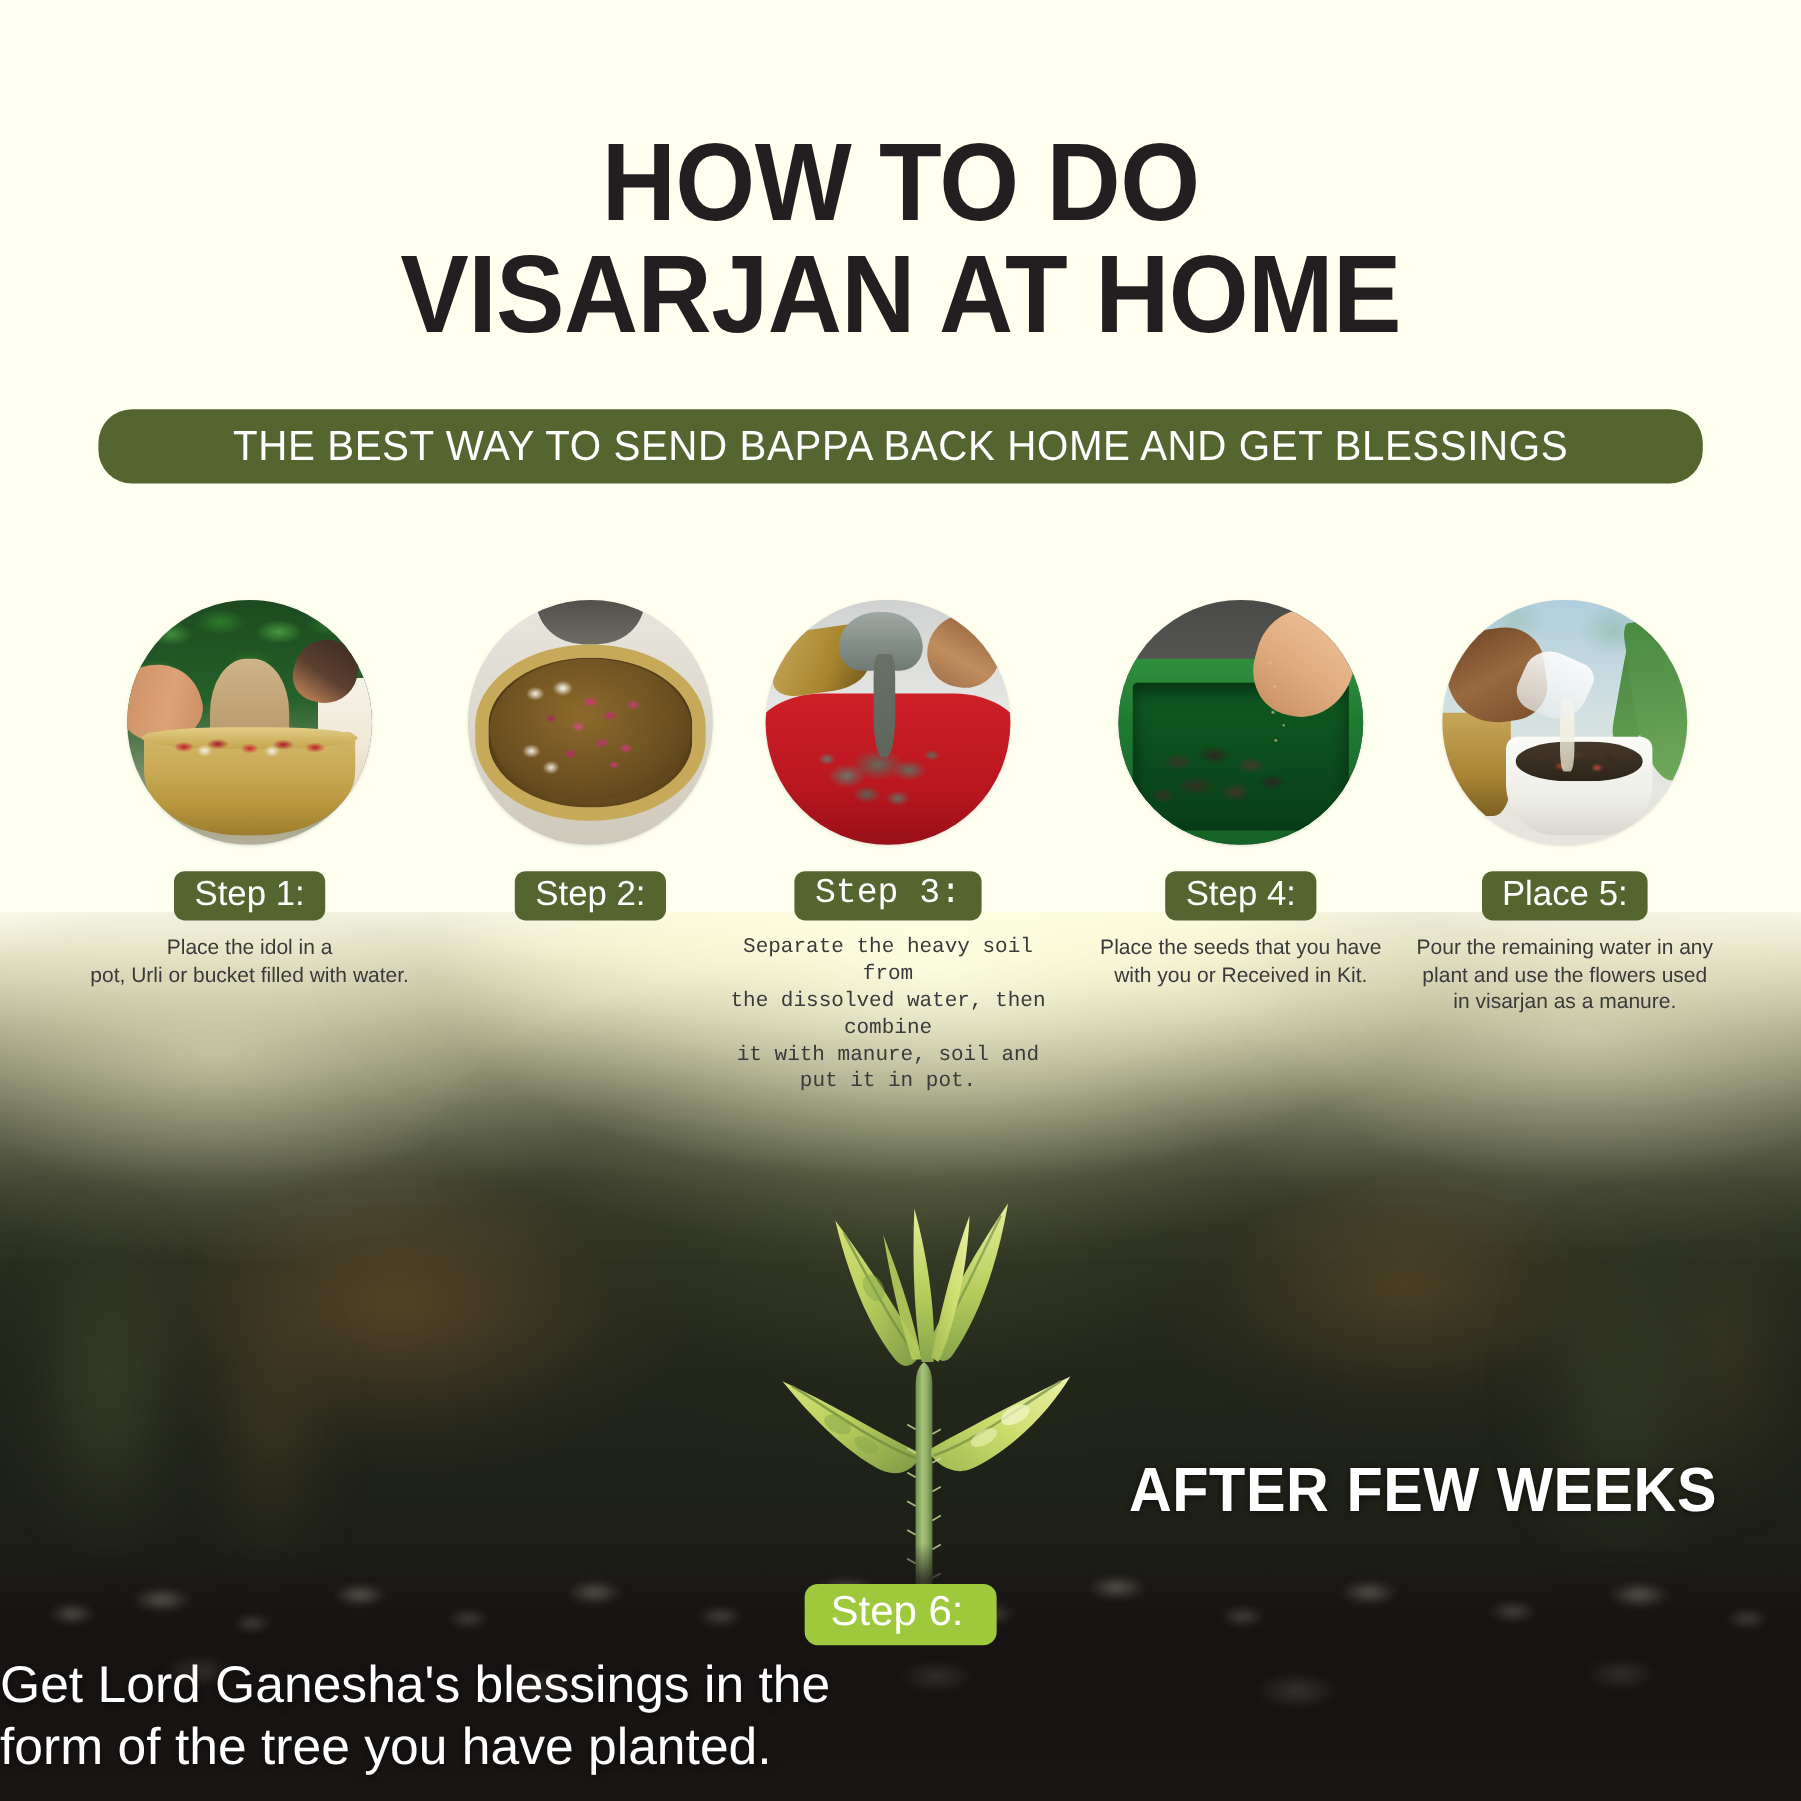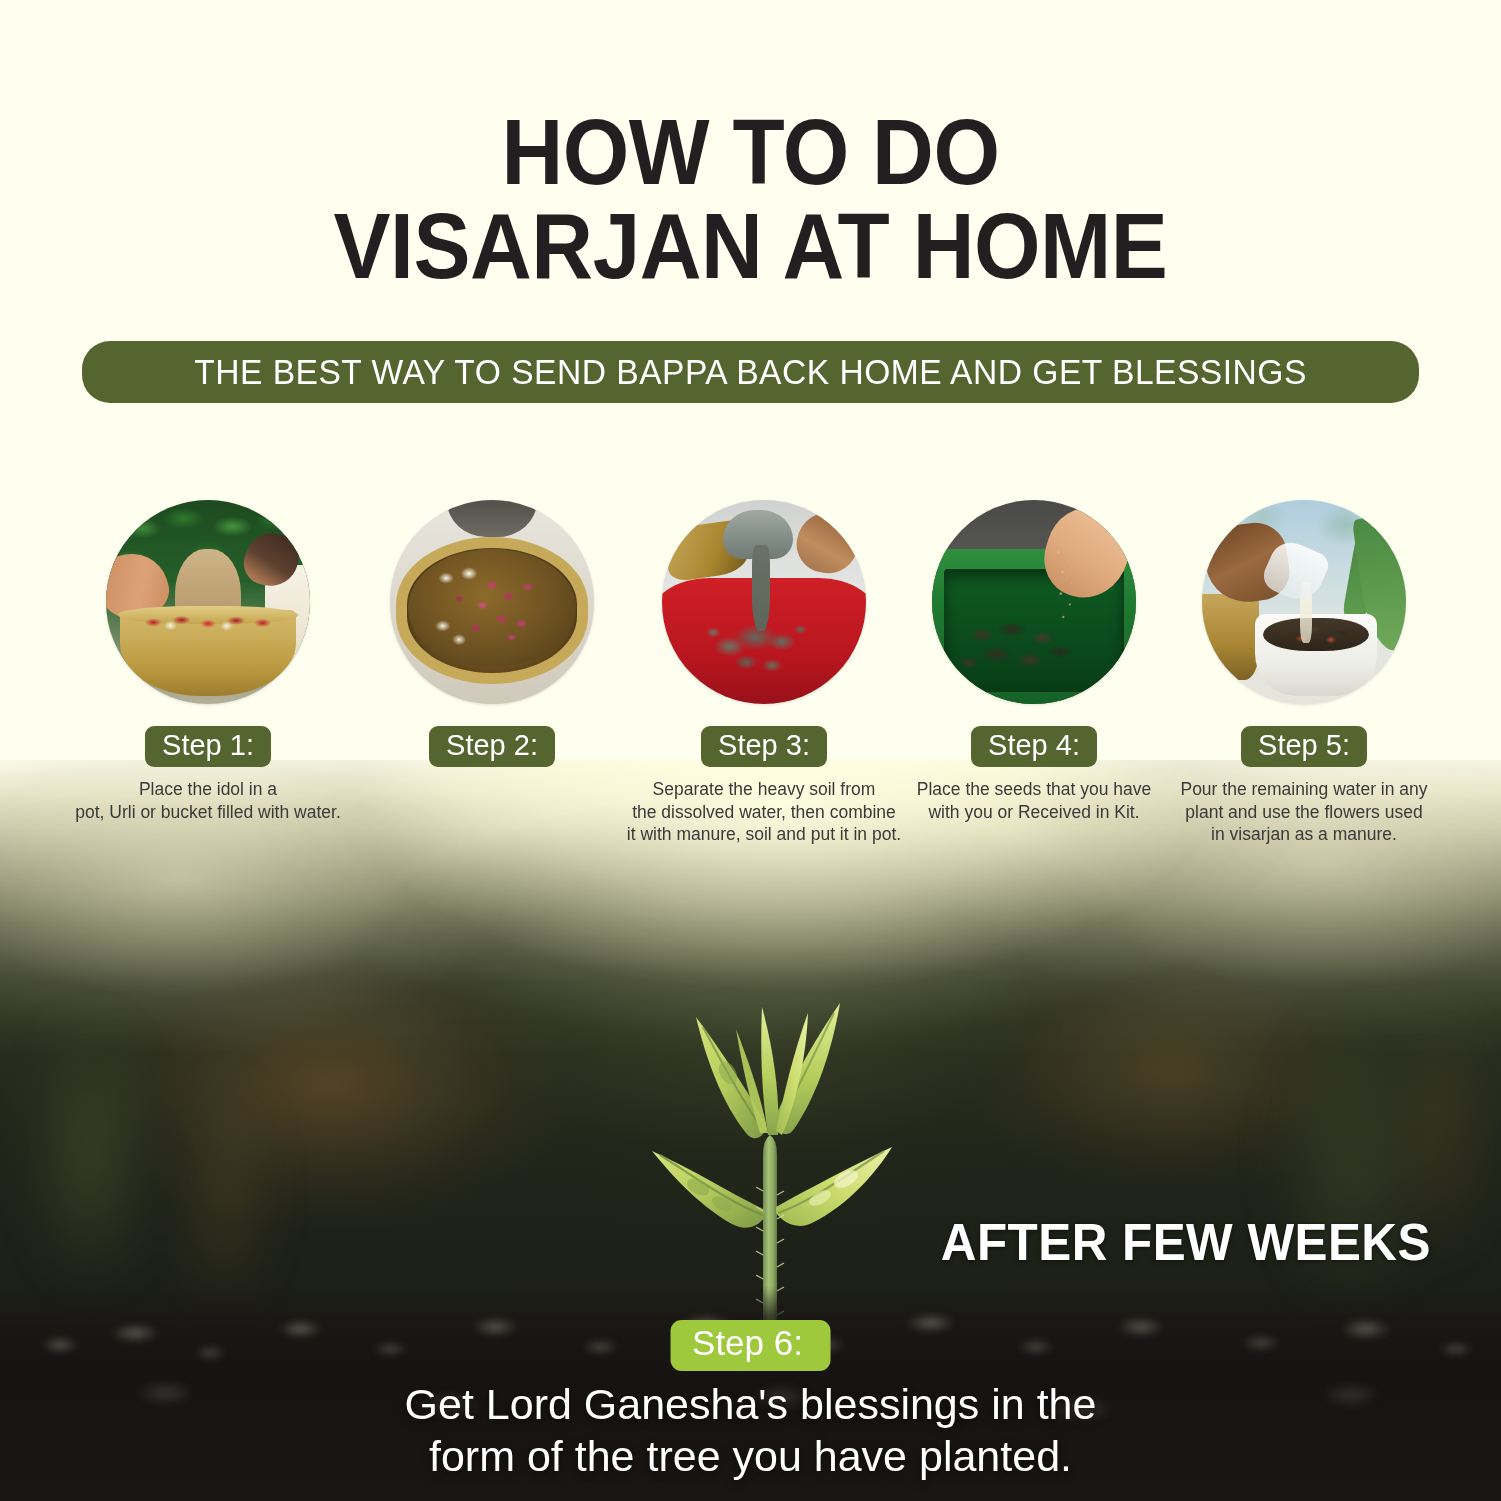--- a/index.html
+++ b/index.html
@@ -410,21 +410,20 @@
     background:#9ec93c;
     color:#ffffff;
     border-radius:11px;
     padding:4px 28px 8px 22px;
     font-size:35px;
     line-height:1.1;
     z-index:6;
   }
   .step6-desc{
     position:absolute; left:0; top:1378px; width:1501px;
-    text-align:center;
     color:#ffffff;
     font-size:43px;
     line-height:1.22;
     white-space:pre-line;
     text-shadow:0 2px 8px rgba(0,0,0,0.6);
     z-index:6;
   }
 </style>
 </head>
 <body>
@@ -465,21 +464,21 @@
       <div class="step-circle">
         <div class="sc s2-bg"></div>
         <div class="s2-stone"></div>
         <div class="s2-bowl"></div>
         <div class="s2-water"></div>
         <div class="s2-flowers"></div>
       </div>
       <div class="step-pill">Step 2:</div>
     </div>
 
-    <div class="step" style="left:620px;">
+    <div class="step" style="left:596px;font-family:Liberation Mono, monospace;">
       <div class="step-circle">
         <div class="sc s3-bg"></div>
         <div class="s3-cloth"></div>
         <div class="s3-vessel"></div>
         <div class="s3-strainer"></div>
         <div class="s3-hand-r"></div>
         <div class="s3-stream"></div>
         <div class="s3-splat"></div>
       </div>
       <div class="step-pill">Step 3:</div>
@@ -508,21 +507,21 @@
         <div class="s5-win"></div>
         <div class="s5-plant1"></div>
         <div class="s5-plant2"></div>
         <div class="s5-urli"></div>
         <div class="s5-pot"></div>
         <div class="s5-potsoil"></div>
         <div class="s5-stream"></div>
         <div class="s5-hand"></div>
         <div class="s5-bottle"></div>
       </div>
-      <div class="step-pill">Step 5:</div>
+      <div class="step-pill">Place 5:</div>
       <div class="step-desc">Pour the remaining water in any
 plant and use the flowers used
 in visarjan as a manure.</div>
     </div>
 
   </div>
 
   <div class="hero-plant">
     <svg width="340" height="420" viewBox="0 0 340 420" xmlns="http://www.w3.org/2000/svg">
       <defs>

